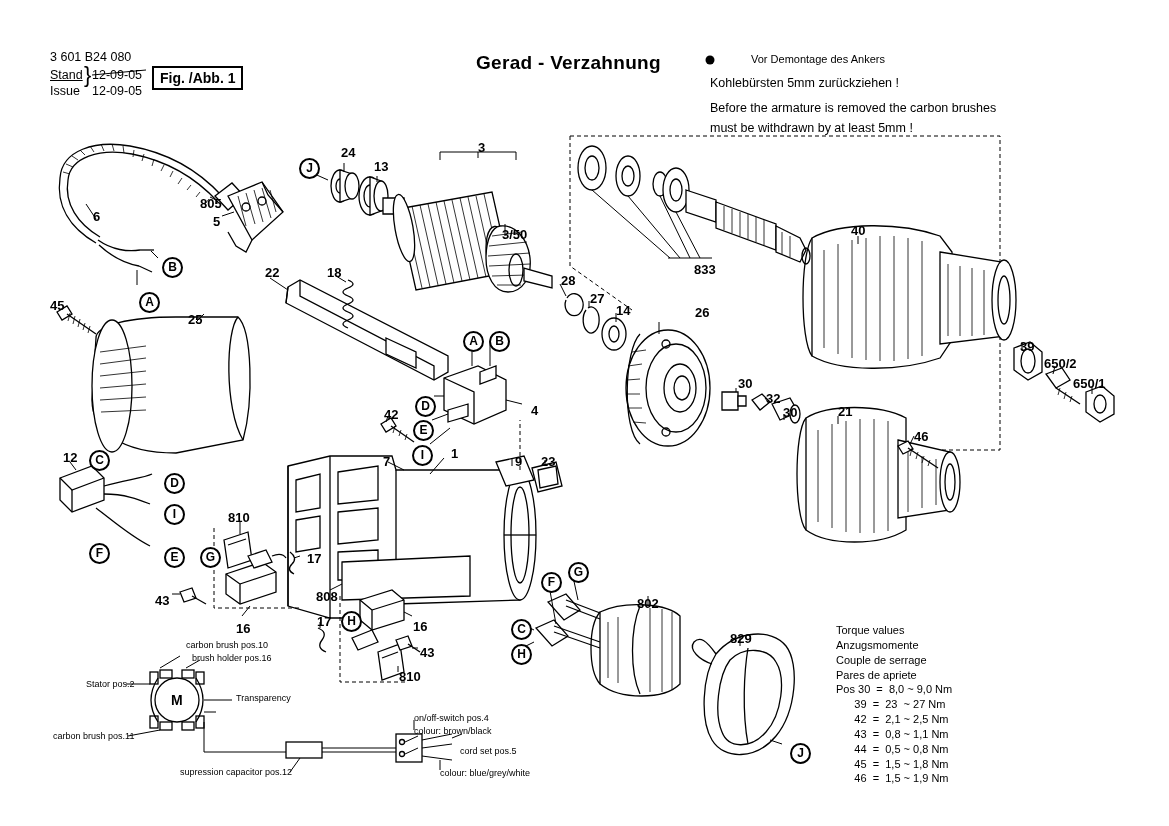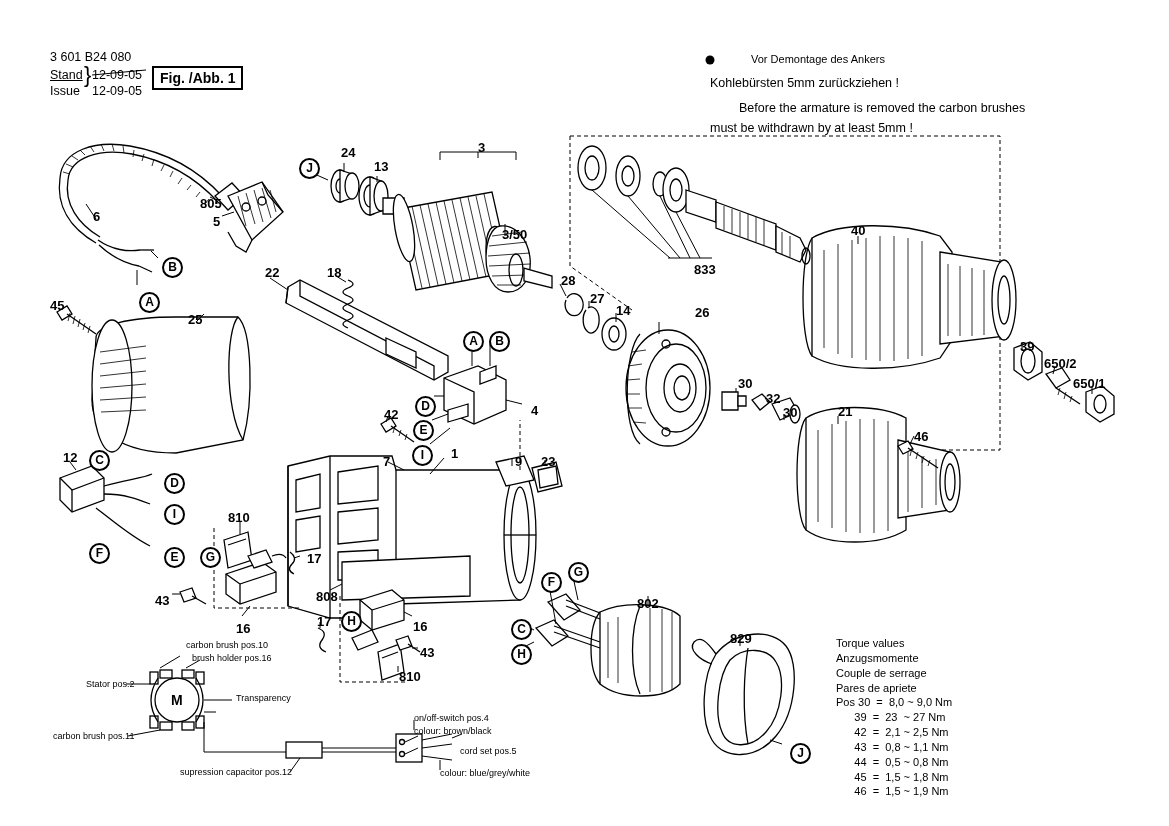--- a/index.html
+++ b/index.html
@@ -467,23 +467,24 @@
   </svg>
 
   <div class="t" style="left:50px;top:50px;font-size:12.5px;">3 601 B24 080</div>
   <div class="t" style="left:50px;top:68px;font-size:12.5px;text-decoration:underline;">Stand</div>
   <div class="t" style="left:50px;top:84px;font-size:12.5px;">Issue</div>
   <div class="t" style="left:92px;top:68px;font-size:12.5px;">12-09-05</div>
   <div class="t" style="left:92px;top:84px;font-size:12.5px;">12-09-05</div>
   <div class="t" style="left:84px;top:62px;font-size:22px;">}</div>
   <div class="figbox" style="left:152px;top:66px;">Fig. /Abb. 1</div>
 
+  <div class="t title" style="left:476px;top:52px;">Gerad - Verzahnung</div>
   <div class="t" style="left:751px;top:53px;font-size:11px;">Vor Demontage des Ankers</div>
   <div class="t" style="left:710px;top:76px;font-size:12.5px;">Kohlebürsten 5mm zurückziehen !</div>
-  <div class="t" style="left:710px;top:101px;font-size:12.5px;margin-left:29px;">Before the armature is removed the carbon brushes</div>
+  <div class="t" style="left:710px;top:101px;font-size:12.5px;">Before the armature is removed the carbon brushes</div>
   <div class="t" style="left:710px;top:121px;font-size:12.5px;">must be withdrawn by at least 5mm !</div>
 
   <div id="callout-layer">
       <div class="t num" style="left: 341px; top: 146px;">24</div>
       <div class="t num" style="left: 374px; top: 160px;">13</div>
       <div class="t num" style="left: 478px; top: 141px;">3</div>
       <div class="t num" style="left: 502px; top: 228px;">3/50</div>
       <div class="t num" style="left: 200px; top: 197px;">805</div>
       <div class="t num" style="left: 213px; top: 215px;">5</div>
       <div class="t num" style="left: 93px; top: 210px;">6</div>
@@ -553,21 +554,21 @@
   <div class="t tiny" style="left:86px;top:679px;">Stator pos.2</div>
   <div class="t tiny" style="left:53px;top:731px;">carbon brush pos.11</div>
   <div class="t tiny" style="left:236px;top:693px;">Transparency</div>
   <div class="t tiny" style="left:180px;top:767px;">supression capacitor pos.12</div>
   <div class="t tiny" style="left:414px;top:713px;">on/off-switch pos.4</div>
   <div class="t tiny" style="left:414px;top:726px;">colour: brown/black</div>
   <div class="t tiny" style="left:460px;top:746px;">cord set pos.5</div>
   <div class="t tiny" style="left:440px;top:768px;">colour: blue/grey/white</div>
   <div class="t bold" style="left:171px;top:692px;font-size:14px;">M</div>
 
-  <div class="abs torque" style="left:836px;top:636px;">
+  <div class="abs torque" style="left:836px;top:623px;">
     <div>Torque values</div>
     <div>Anzugsmomente</div>
     <div>Couple de serrage</div>
     <div>Pares de apriete</div>
     <div id="torque-rows">
         <div style="white-space: pre;">Pos 30  =  8,0 ~ 9,0 Nm</div>
         <div style="white-space: pre;">      39  =  23  ~ 27 Nm</div>
         <div style="white-space: pre;">      42  =  2,1 ~ 2,5 Nm</div>
         <div style="white-space: pre;">      43  =  0,8 ~ 1,1 Nm</div>
         <div style="white-space: pre;">      44  =  0,5 ~ 0,8 Nm</div>

